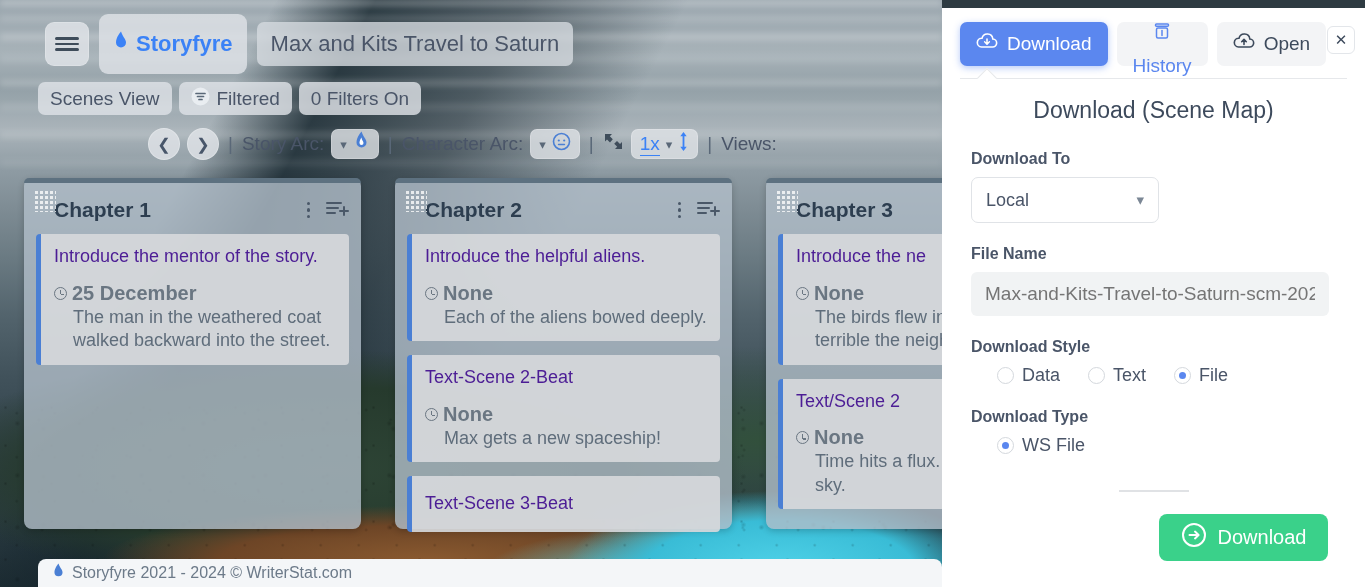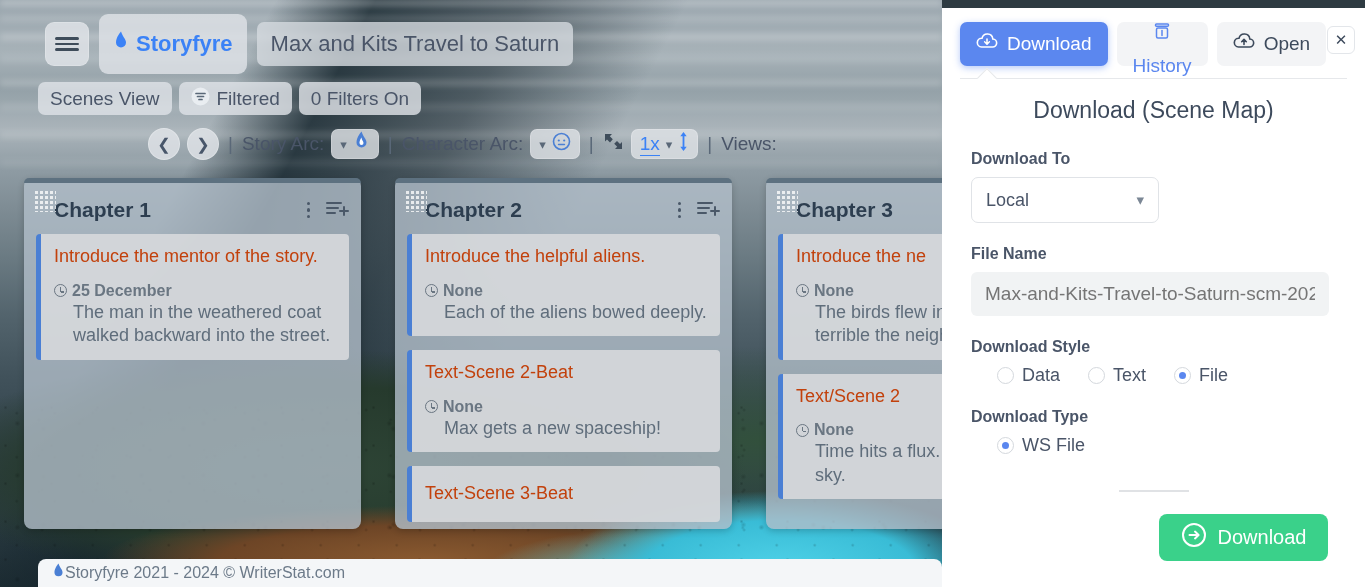--- a/index.html
+++ b/index.html
@@ -131,36 +131,36 @@
   .addlist-icon { cursor:pointer; color:#4a5868; }
 
   .scene-card {
     background: rgba(214,216,219,0.92);
     border-left: 5px solid #4a7fd4;
     border-radius: 4px;
     padding: 11px 13px 12px 13px;
     margin-bottom: 14px;
     color:#5a6a78;
   }
-  .scene-title { font-size:18px; line-height:1.32; color:#c2410c; }
-  .scene-meta { display:flex; align-items:center; gap:5px; font-size:16px; color:#6a7682; margin-top:13px; font-weight:600;}
+  .scene-title { font-size:18px; line-height:1.32; color:#4c1d95; }
+  .scene-meta { display:flex; align-items:center; gap:5px; font-size:20px; color:#6a7682; margin-top:13px; font-weight:600;}
   .scene-body { font-size:18px; line-height:1.30; color:#5f6d7b; margin-top:1px;margin-left:19px; }
   .clock { display:inline-block; width:13px; height:13px; border:1.6px solid #6a7682; border-radius:50%; position:relative; }
   .clock::after { content:""; position:absolute; left:5px; top:2px; width:1.4px; height:4.5px; background:#6a7682; }
   .clock::before { content:""; position:absolute; left:5.5px; top:6px; width:3.5px; height:1.4px; background:#6a7682; }
 
   #col1 { height: 351px; }
   #col2 { height: 351px; }
   #col3 { height: 351px; }
 
   
   #footer {
     position:absolute; left:38px; bottom:0; width:904px; height:28px;
     background:#f4f6f8; border-radius:8px 8px 0 0;
-    display:flex; align-items:center; padding:12px 14px;
+    display:flex; align-items:center; gap:7px; padding:12px 14px;
     font-size:16px; color:#6c7a89;
   }
   #footer .flame2 { color:#4a7fd4; font-size:16px; }
 
   
   #panel {
     position:absolute; right:0; top:8px; width:423px; height:587px;
     background:#ffffff; overflow:hidden;
   }
   #panel-tabs { display:flex; align-items:center; padding:14px 18px 0 18px; gap:9px; position:relative; }

